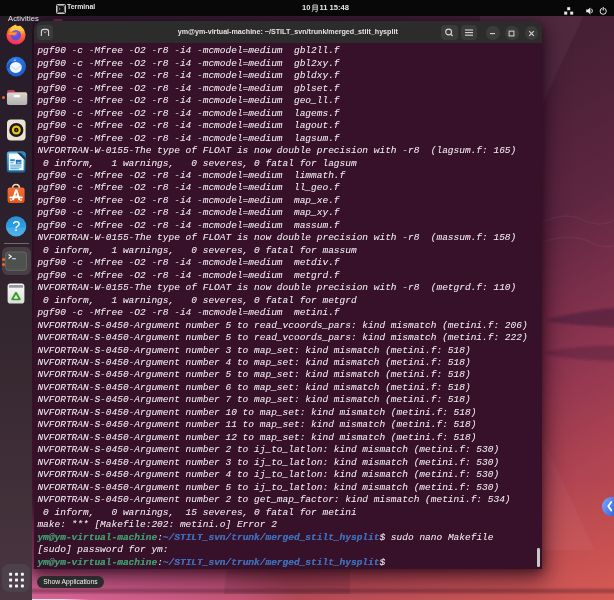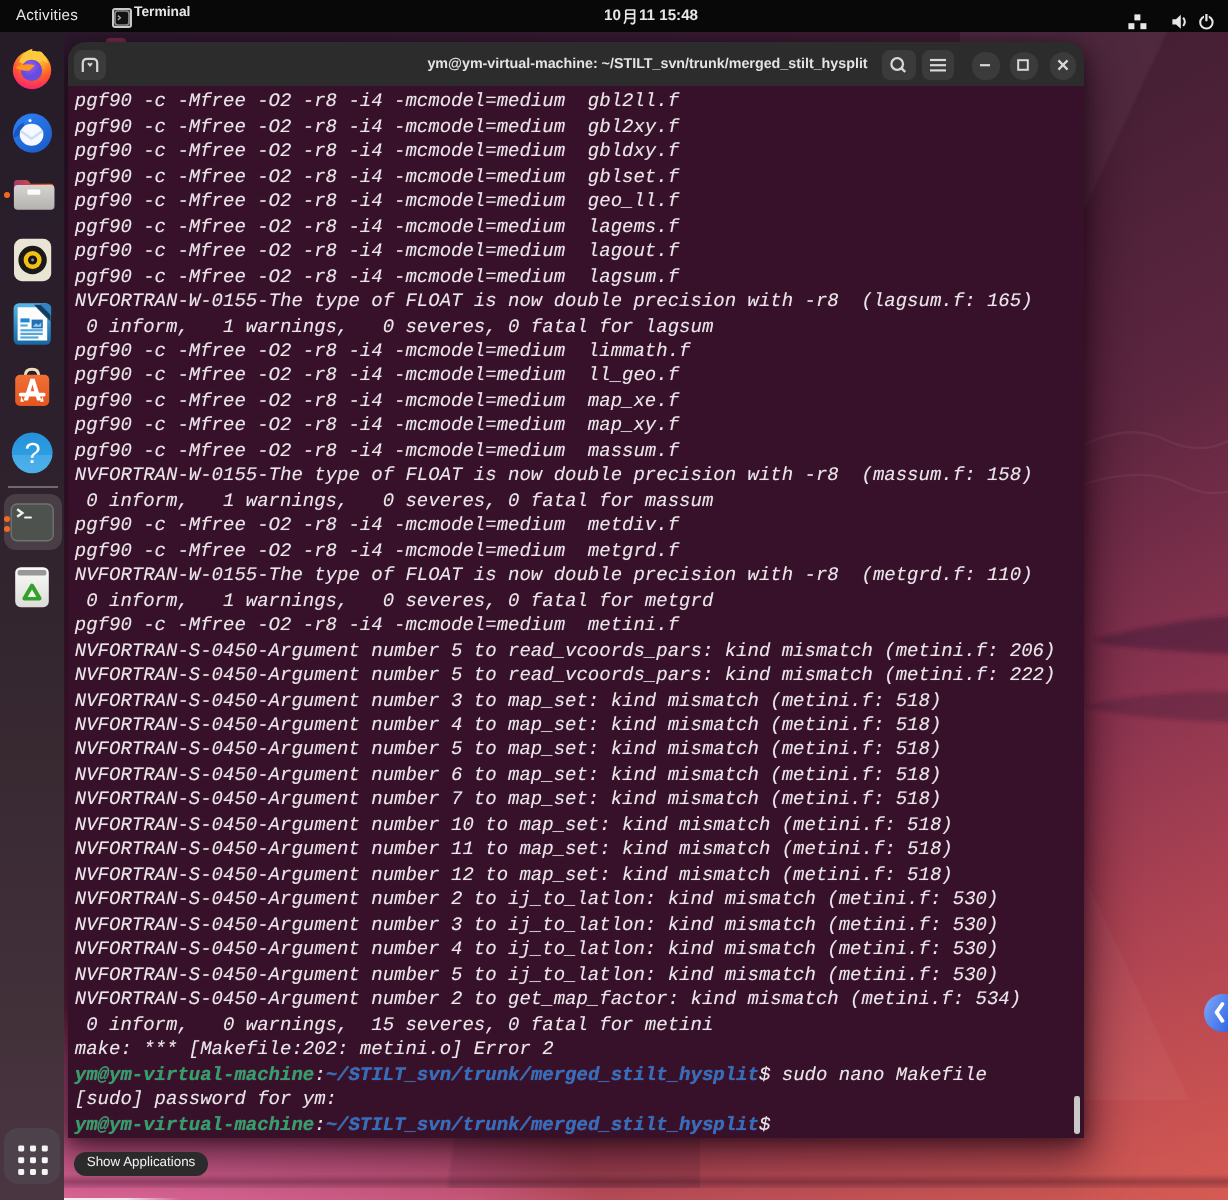--- a/index.html
+++ b/index.html
@@ -11,21 +11,21 @@
       linear-gradient(180deg, rgba(255,125,115,0) 80%, rgba(255,125,115,0.10) 93%, rgba(255,135,125,0.16) 100%),
       radial-gradient(ellipse 320px 150px at 48px 622px, rgba(238,110,180,0.88), rgba(232,104,175,0.42) 62%, rgba(232,104,175,0) 80%),
       linear-gradient(152deg,#2b1a2d 0%,#3a1c33 22%,#482036 38%,#5e2640 55%,#8c3450 71%,#b24552 85%,#cd524b 100%);
   }
   #darkband{position:absolute;left:0;top:587px;width:614px;height:7px;
     background:linear-gradient(180deg,rgba(45,10,28,0) 0%,rgba(45,10,28,0.32) 55%,rgba(45,10,28,0.1) 100%);}
   #whitesliver{position:absolute;left:0;top:598.5px;width:90px;height:1.5px;background:rgba(245,245,245,0.95);
     -webkit-mask-image:linear-gradient(90deg,#000 70%,transparent);}
   
   #topbar{position:absolute;left:0;top:0;width:614px;height:16px;background:#080808;color:#e6e6e6;z-index:50;}
-  #topbar .act{position:absolute;left:8px;top:3px;font-size:7.6px;letter-spacing:0.1px;}
+  #topbar .act{position:absolute;left:8px;top:14px;font-size:7.6px;letter-spacing:0.1px;}
   #tb-appicon{position:absolute;left:56px;top:4px;width:8px;height:8px;background:#262626;border:0.8px solid #c9c9c9;border-radius:1.6px;}
   #tb-appicon:after{content:"";position:absolute;left:1.4px;top:1.8px;width:2.6px;height:2.6px;
      border-right:1px solid #ddd;border-bottom:0 ;transform:rotate(-45deg);border-top:1px solid transparent;}
   #topbar .term{position:absolute;left:67px;top:3.3px;font-size:6.9px;font-weight:bold;}
   #clock{position:absolute;left:302px;top:3px;font-size:7.6px;font-weight:bold;display:flex;align-items:center;text-align:center;}
   #sysicons{position:absolute;right:0;top:0;height:16px;}
   
   #dock{position:absolute;left:0;top:16px;width:32px;height:584px;
     background:linear-gradient(180deg,#261c28 0%,#2b1f2c 30%,#35272f 55%,#3e2d36 75%,#4a3640 100%);z-index:40;}
   .di{position:absolute;left:5px;width:22px;height:22px;}
@@ -37,21 +37,21 @@
   #tooltip{position:absolute;left:37px;top:575.5px;width:67px;height:12px;border-radius:6px;background:#2b2b2b;
      color:#f2f2f2;font-size:6.7px;line-height:12px;text-align:center;z-index:60;}
   
   #bluebtn{position:absolute;left:601.5px;top:497px;width:19px;height:19px;border-radius:50%;
      background:linear-gradient(115deg,#85a9f2 0%,#5b8af0 35%,#2e62e8 80%);z-index:45;}
   
   #win{position:absolute;left:34px;top:20.6px;width:507.5px;height:548px;border-radius:9px 9px 2px 2px;
      box-shadow:0 8px 22px 4px rgba(25,0,18,0.55), 0 2px 8px rgba(0,0,0,0.45);z-index:30;}
   #titlebar{position:absolute;left:0;top:0;width:100%;height:22.6px;background:#2c2c2c;border-radius:9px 9px 0 0;}
   #title{position:absolute;left:0;top:0;width:100%;height:22.6px;line-height:23px;text-align:center;
-     color:#e4e4e4;font-size:7.15px;font-weight:bold;text-indent:0;padding-left:36px;}
+     color:#e4e4e4;font-size:7.15px;font-weight:bold;text-indent:0;}
   .tbtn{position:absolute;top:4.3px;width:16.3px;height:15.3px;border-radius:4px;background:#3b3b3b;}
   .cbtn{position:absolute;top:5.8px;width:13.2px;height:13.2px;border-radius:50%;background:#3b3b3b;}
   #term{position:absolute;left:0;top:22.6px;width:100%;height:525.4px;background:#37102a;overflow:hidden;}
   #term pre{position:absolute;left:3.4px;top:2.1px;margin:0;font-family:"Liberation Mono",monospace;
      font-size:9.5px;line-height:12.47px;color:#e9e5e8;text-shadow:0 0 0.5px rgba(240,233,240,0.38);font-style:italic;}
   .g{color:#2ea269;font-weight:bold;}
   .b{color:#2f6fc4;font-weight:bold;}
   #sbthumb{position:absolute;right:2px;top:504.8px;width:2.4px;height:19.5px;background:#c9c9c7;border-radius:1.2px;}
 </style>
 </head>

